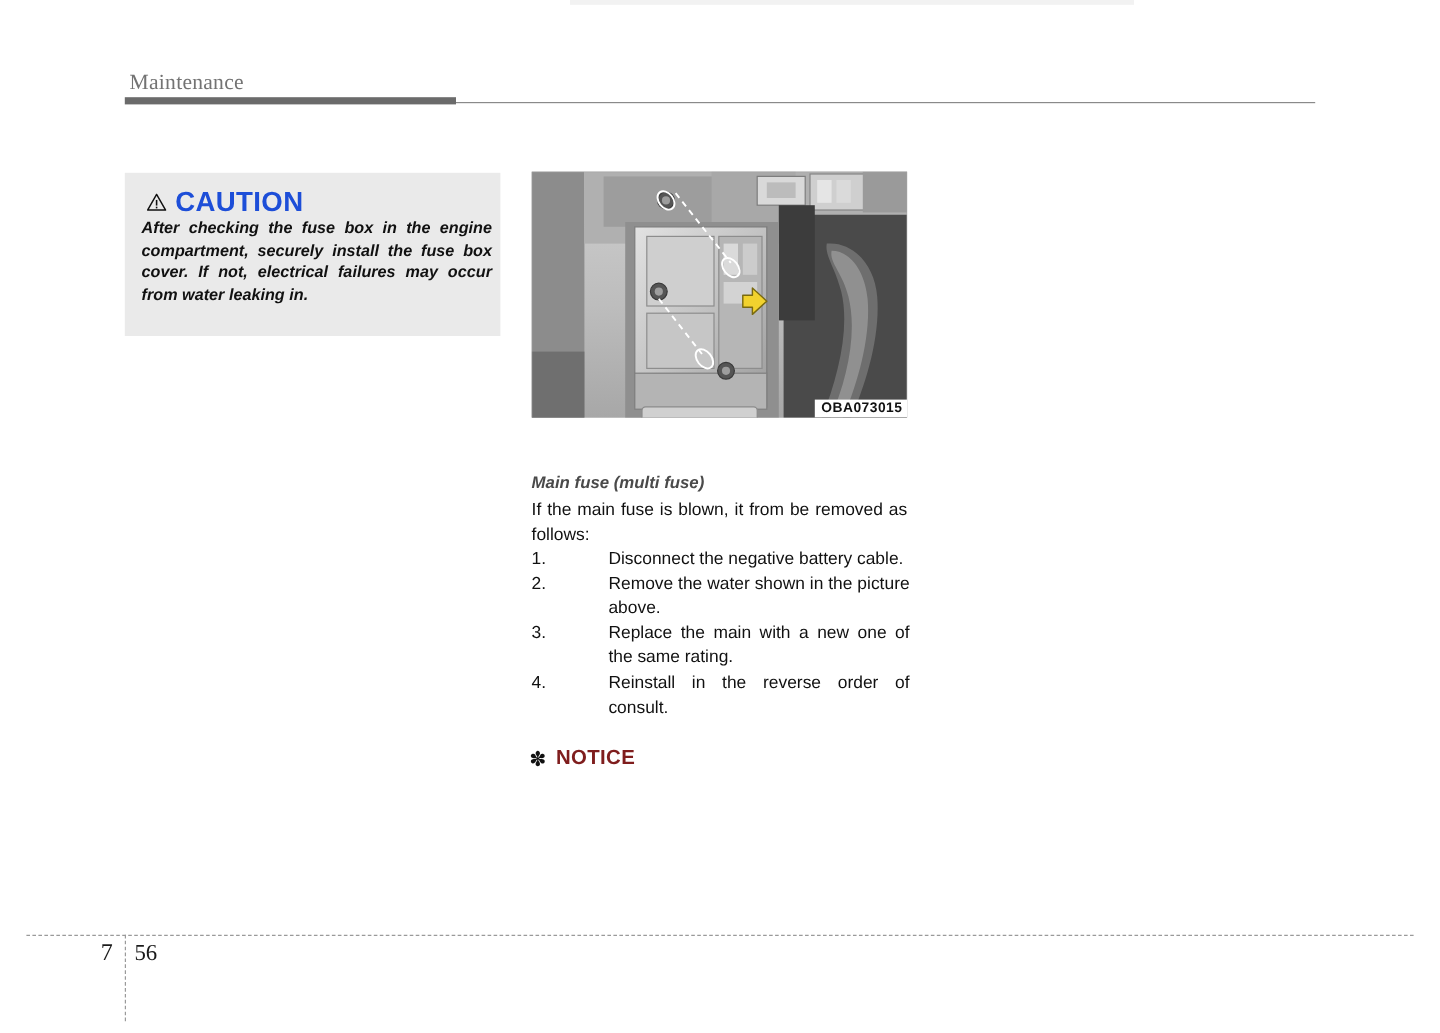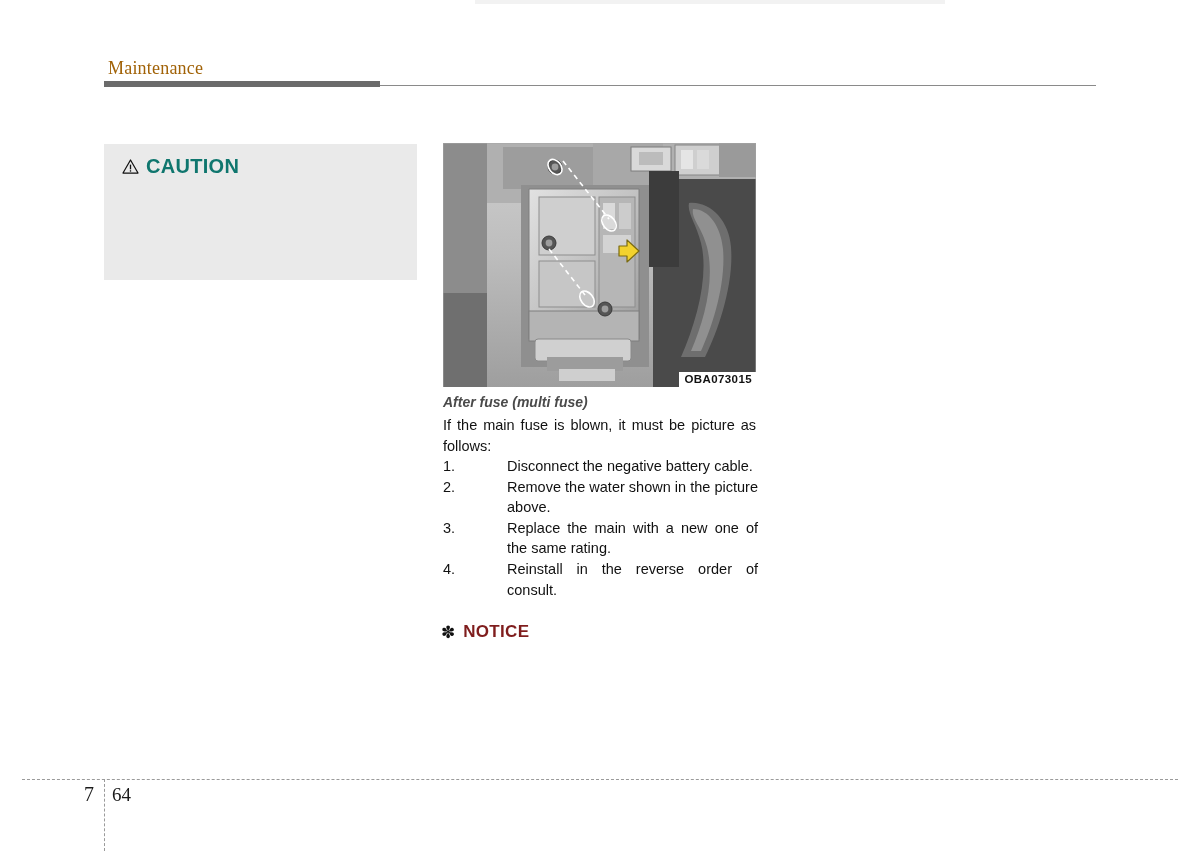--- a/index.html
+++ b/index.html
@@ -20,21 +20,21 @@
     inset: 0;
   }
 
   
   .header-title {
     position: absolute;
     left: 108px;
     top: 58px;
     font-family: "Liberation Serif", serif;
     font-size: 18px;
-    color: #a16207;
+    color: #737373;
     letter-spacing: 0.2px;
     text-align: right;
   }
   .header-rule-dark {
     position: absolute;
     left: 104px;
     top: 81px;
     width: 276px;
     height: 6px;
     background: #6b6b6b;
@@ -65,23 +65,23 @@
     display: flex;
     align-items: center;
     gap: 7px;
   }
   .warn-triangle {
     display: block;
     width: 17px;
     height: 15px;
   }
   .caution-label {
-    font-size: 20px;
-    font-weight: bold;
-    color: #0f766e;
+    font-size: 23px;
+    font-weight: bold;
+    color: #1d4ed8;
     letter-spacing: 0.3px;
   }
   .caution-text {
     position: absolute;
     left: 14px;
     top: 37px;
     width: 292px;
     font-size: 13.5px;
     font-weight: bold;
     font-style: italic;
@@ -90,21 +90,21 @@
     text-align: justify;
     text-justify: inter-word;
   }
 
   
   .figure {
     position: absolute;
     left: 443px;
     top: 143px;
     width: 313px;
-    height: 244px;
+    height: 205px;
     overflow: hidden;
     background: #b9b9b9;
   }
   .fig-code {
     position: absolute;
     right: 0;
     bottom: 0;
     background: #ffffff;
     color: #111;
     font-size: 11.5px;
@@ -253,20 +253,21 @@
     <div class="caution-head">
       <span>
         <svg class="warn-triangle" viewBox="0 0 18 16" xmlns="http://www.w3.org/2000/svg">
           <path d="M9 1 L17 15 L1 15 Z" fill="none" stroke="#111" stroke-width="1.3" stroke-linejoin="round"></path>
           <rect x="8.3" y="6" width="1.4" height="5" fill="#111"></rect>
           <rect x="8.3" y="12" width="1.4" height="1.5" fill="#111"></rect>
         </svg>
       </span>
       <span class="caution-label">CAUTION</span>
     </div>
+    <div class="caution-text">After checking the fuse box in the engine compartment, securely install the fuse box cover. If not, electrical failures may occur from water leaking in.</div>
   </div>
 
   <div class="figure">
     <svg width="313" height="245" viewBox="0 0 313 245" xmlns="http://www.w3.org/2000/svg">
       <defs>
         <linearGradient id="bgGrad" x1="0" y1="0" x2="0" y2="1">
           <stop offset="0" stop-color="#cfcfcf"></stop>
           <stop offset="0.45" stop-color="#bdbdbd"></stop>
           <stop offset="1" stop-color="#9e9e9e"></stop>
         </linearGradient>
@@ -339,22 +340,22 @@
 
       <g>
         <path d="M196 108 L184 97 L184 103 L176 103 L176 113 L184 113 L184 119 Z" fill="#f2d22e" stroke="#7a6a10" stroke-width="1.2" stroke-linejoin="round"></path>
       </g>
 
       <rect x="0" y="0" width="313" height="245" fill="none" stroke="#a5a5a5" stroke-width="1"></rect>
     </svg>
     <div class="fig-code">OBA073015</div>
   </div>
 
-  <div class="subhead">After fuse (multi fuse)</div>
-  <div class="para">If the main fuse is blown, it must be picture as follows:</div>
+  <div class="subhead">Main fuse (multi fuse)</div>
+  <div class="para">If the main fuse is blown, it from be removed as follows:</div>
 
   <div class="steps">
     <div class="step">
       <span class="step-num">1.</span>
       <span class="step-text">Disconnect the negative battery cable.</span>
     </div>
     <div class="step">
       <span class="step-num">2.</span>
       <span class="step-text">Remove the water shown in the picture above.</span>
     </div>
@@ -369,15 +370,15 @@
   </div>
 
   <div class="notice-head">
     <span class="asterisk">✽</span>
     <span class="notice-label">NOTICE</span>
   </div>
 
   <div class="footer-rule"></div>
   <div class="footer-vrule"></div>
   <div class="footer-chapter">7</div>
-  <div class="footer-page">64</div>
+  <div class="footer-page">56</div>
 
 </div>
 
 </body></html>

